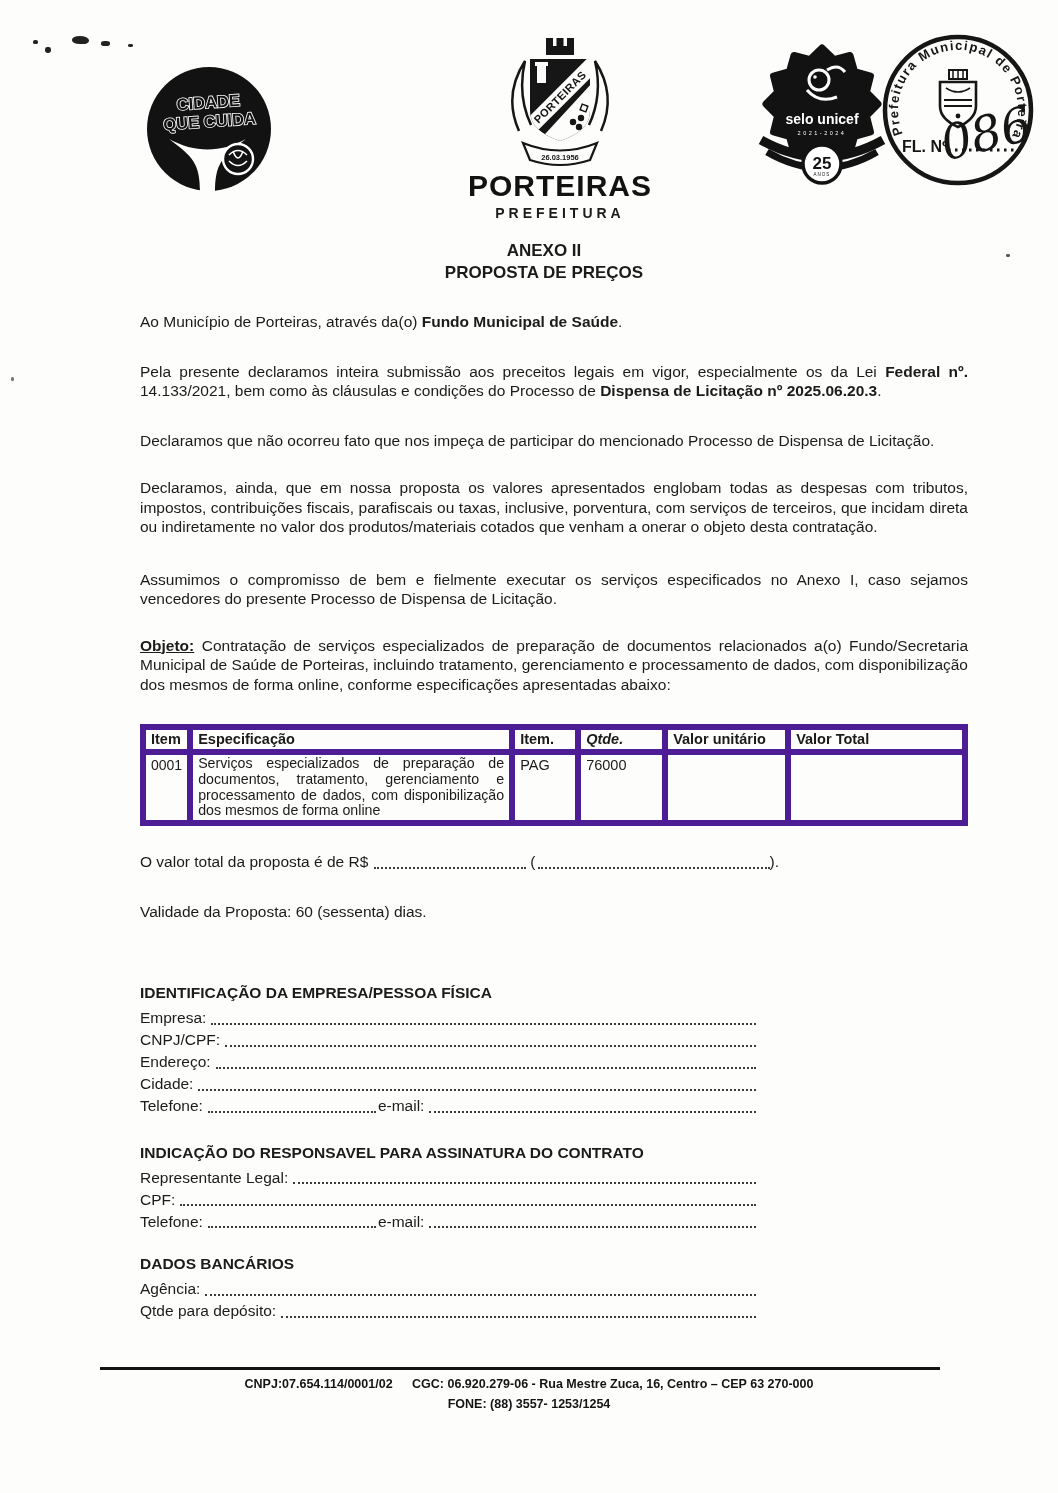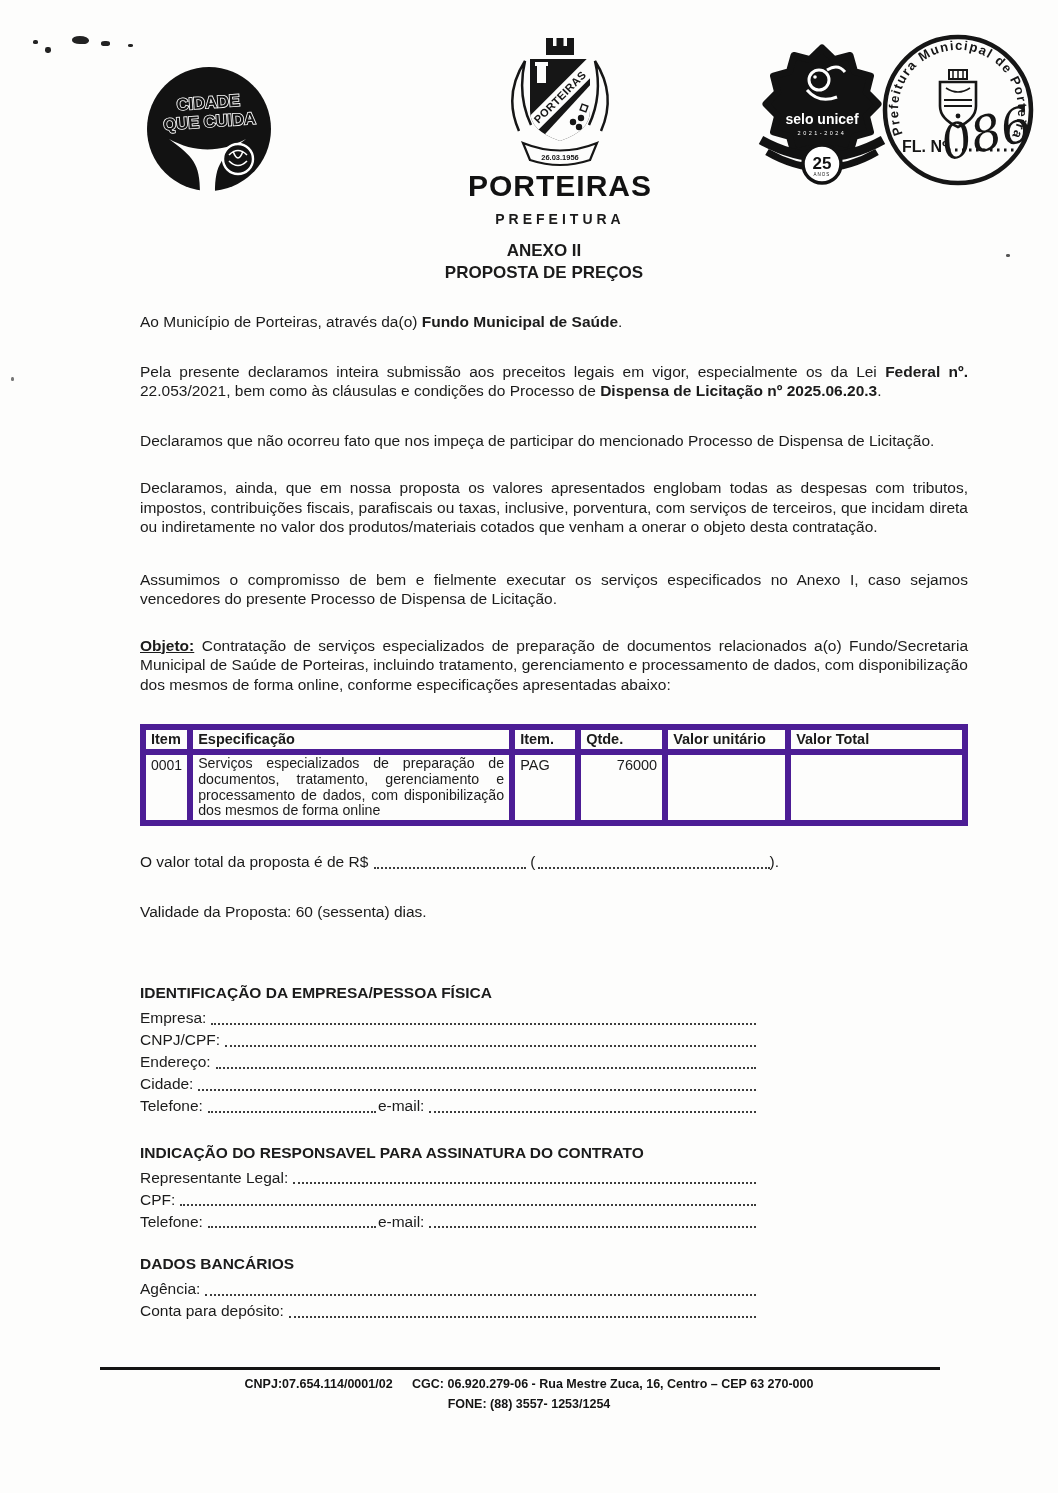--- a/index.html
+++ b/index.html
@@ -5,21 +5,21 @@
   html,body{margin:0;padding:0;background:#e8e8e8;}
   .page{
     position:relative;width:1058px;height:1493px;background:#fdfdfc;
     font-family:"Liberation Sans",sans-serif;color:#1b1b1b;overflow:hidden;
     margin:0 auto;
   }
   
   .hdr-left-logo{position:absolute;left:145px;top:65px;}
   .crest-col{position:absolute;left:430px;top:33px;width:260px;text-align:center;}
   .crest-wordmark{font-size:30px;font-weight:800;letter-spacing:1px;color:#121212;margin-top:-4px;}
-  .crest-sub{font-size:14px;font-weight:600;letter-spacing:4px;color:#1b1b1b;margin-top:8px;}
+  .crest-sub{font-size:14px;font-weight:600;letter-spacing:4px;color:#1b1b1b;margin-top:2px;}
   .unicef-seal{position:absolute;left:757px;top:42px;}
   .stamp{position:absolute;left:878px;top:26px;}
   
   .doc-title{position:absolute;left:130px;top:240px;width:828px;text-align:center;
     font-size:17px;font-weight:bold;line-height:22px;}
   
   .content{position:absolute;left:140px;top:312px;width:828px;font-size:15.5px;
     line-height:19.5px;text-align:justify;}
   .content p{margin:0;}
   .p1{margin-bottom:30px !important;}
@@ -30,22 +30,22 @@
   .p6{margin-bottom:30px !important;}
   b.seg{font-weight:bold;}
   .obj-label{font-weight:bold;text-decoration:underline;}
   
   table.spec-table{border-collapse:collapse;width:100%;margin-bottom:26px;}
   table.spec-table th,table.spec-table td{border:6px solid #4c1d95;padding:1px 5px;vertical-align:top;}
   table.spec-table th{font-size:14.5px;text-align:left;font-weight:bold;line-height:17px;}
   td.c-item{text-align:center;font-size:14px;}
   td.c-spec{font-size:14.2px;line-height:15.8px;text-align:justify;padding:2px 5px;}
   td.c-unid{font-size:14.5px;vertical-align:middle;}
-  td.c-qtde{font-size:14.5px;vertical-align:middle;text-align:right;padding-right:8px;}
-  th.h-qtde{text-align:right;}
+  td.c-qtde{font-size:14.5px;vertical-align:middle;text-align:left;padding-right:8px;}
+  th.h-qtde{text-align:right;font-style:italic;}
   th.h-vu{text-align:center;}
   th.h-vt{text-align:right;}
   
   .total-line{display:flex;align-items:flex-end;margin-bottom:30px;white-space:nowrap;}
   .validity{margin-bottom:0;}
   .dl{border-bottom:2px dotted #3c3c3c;display:inline-block;height:14px;}
   .sect{width:616px;margin-top:0;}
   .sect-title{font-weight:bold;font-size:15.5px;margin-bottom:3px;}
   .field{display:flex;align-items:flex-end;height:22px;}
   .field .flabel{white-space:nowrap;padding-right:5px;}
@@ -174,21 +174,21 @@
 
   <div class="doc-title">
     <div>ANEXO II</div>
     <div>PROPOSTA DE PREÇOS</div>
   </div>
 
   <div class="content">
 
     <p class="p1"><span>Ao Município de Porteiras, através da(o) </span><b class="seg">Fundo Municipal de Saúde</b><span>.</span></p>
 
-    <p class="p2"><span>Pela presente declaramos inteira submissão aos preceitos legais em vigor, especialmente os da Lei </span><b class="seg">Federal nº.</b><span> 22.053/2021, bem como às cláusulas e condições do Processo de </span><b class="seg">Dispensa de Licitação nº 2025.06.20.3</b><span>.</span></p>
+    <p class="p2"><span>Pela presente declaramos inteira submissão aos preceitos legais em vigor, especialmente os da Lei </span><b class="seg">Federal nº.</b><span> 14.133/2021, bem como às cláusulas e condições do Processo de </span><b class="seg">Dispensa de Licitação nº 2025.06.20.3</b><span>.</span></p>
 
     <p class="p3">Declaramos que não ocorreu fato que nos impeça de participar do mencionado Processo de Dispensa de Licitação.</p>
 
     <p class="p4">Declaramos, ainda, que em nossa proposta os valores apresentados englobam todas as despesas com tributos, impostos, contribuições fiscais, parafiscais ou taxas, inclusive, porventura, com serviços de terceiros, que incidam direta ou indiretamente no valor dos produtos/materiais cotados que venham a onerar o objeto desta contratação.</p>
 
     <p class="p5">Assumimos o compromisso de bem e fielmente executar os serviços especificados no Anexo I, caso sejamos vencedores do presente Processo de Dispensa de Licitação.</p>
 
     <p class="p6"><span class="obj-label">Objeto:</span><span> Contratação de serviços especializados de preparação de documentos relacionados a(o) Fundo/Secretaria Municipal de Saúde de Porteiras, incluindo tratamento, gerenciamento e processamento de dados, com disponibilização dos mesmos de forma online, conforme especificações apresentadas abaixo:</span></p>
 
     <table class="spec-table">
@@ -276,21 +276,21 @@
       </div>
     </div>
 
     <div class="sect sect-db">
       <div class="sect-title">DADOS BANCÁRIOS</div>
       <div class="field">
         <span class="flabel">Agência:</span>
           <span class="dl"></span>
       </div>
       <div class="field">
-        <span class="flabel">Conta para depósito:</span>
+        <span class="flabel">Qtde para depósito:</span>
           <span class="dl"></span>
       </div>
     </div>
   </div>
 
   <div class="footer-rule"></div>
   <div class="footer">
     <div class="l1">
       <span>CNPJ:07.654.114/0001/02</span>
       <span>CGC: 06.920.279-06 - Rua Mestre Zuca, 16, Centro – CEP 63 270-000</span>

